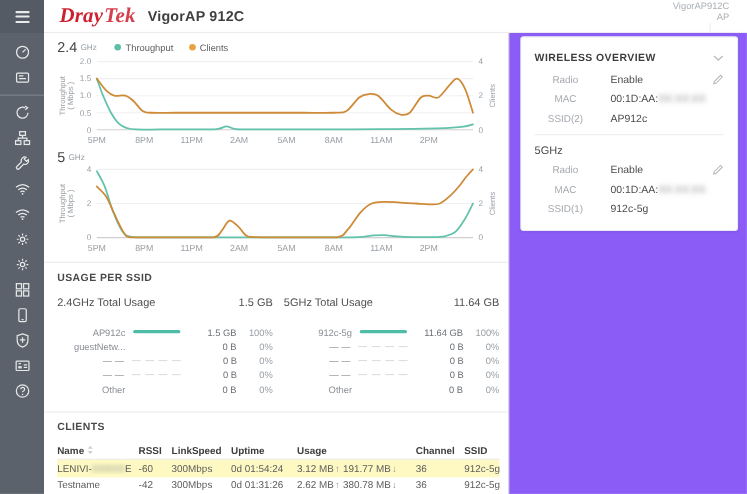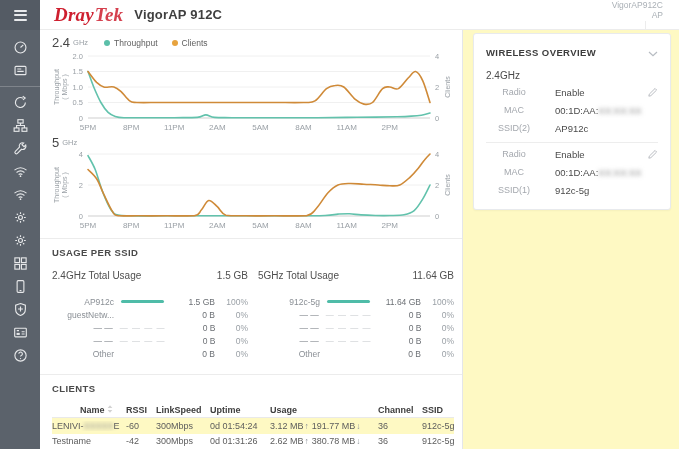--- a/index.html
+++ b/index.html
@@ -62,27 +62,27 @@
   .u-val{width:44px;text-align:right;font-size:8.5px;color:#6b6f74;white-space:nowrap;}
   .u-pct{width:26px;text-align:right;font-size:8.5px;color:#9aa0a6;}
 
   .c-table{margin-top:8px;}
   .c-hrow,.c-row{display:grid;grid-template-columns:72px 28px 52px 58px 106px 42px 40px auto;
     align-items:center;column-gap:2px;}
   .c-hrow{height:16px;border-bottom:1px solid #e9e9e9;font-size:9px;font-weight:bold;color:#3d3d3d;}
   .c-row{height:15.5px;font-size:9px;color:#5c5c5c;}
   .c-row.odd{background:#fef9c3;}
   .c-name{display:flex;align-items:center;white-space:nowrap;overflow:hidden;}
-  .c-head-name{display:flex;align-items:center;gap:2px;margin-left:28px;}
+  .c-head-name{display:flex;align-items:center;gap:2px;}
   .usage-cell{white-space:nowrap;}
   .arr{color:#8a8f95;font-size:8.5px;margin:0 3px 0 1px;}
   .blur{filter:blur(2.2px);color:#8d8d8d;}
 
   
-  .rpanel{position:absolute;left:462px;top:30px;width:217px;height:419px;background:#fef9c3;border-left:1px solid #e4e6e9;}
+  .rpanel{position:absolute;left:462px;top:30px;width:217px;height:419px;background:#8b5cf6;border-left:1px solid #e4e6e9;}
   .ovcard{margin:3px 8px 0 10px;background:#fff;border:1px solid #e8eaed;border-radius:3px;
     padding:9px 12px 10px;box-shadow:0 1px 2px rgba(0,0,0,.04);}
   .ov-title{display:flex;align-items:center;justify-content:space-between;cursor:pointer;}
   .ov-title .t{font-size:9.5px;font-weight:bold;color:#3d3d3d;letter-spacing:.4px;}
   .ov-band{font-size:10px;color:#4a4a4a;margin-top:9px;}
   .ov-rows{margin-top:2px;}
   .ov-row{display:flex;align-items:center;height:18px;}
   .ov-label{width:56px;text-align:center;font-size:9px;color:#a4a8ae;margin-right:13px;}
   .ov-val{font-size:9.5px;color:#4a4a4a;white-space:nowrap;}
   .ov-edit{margin-left:auto;cursor:pointer;display:flex;}
@@ -427,21 +427,20 @@
   <div class="rpanel">
     <div class="ovcard">
       <div class="ov-title">
         <span class="t">WIRELESS OVERVIEW</span>
         <span><svg width="10" height="6" viewBox="0 0 10 6">
               <polyline points="1,1 5,4.6 9,1" fill="none" stroke="#b7bcc2" stroke-width="1.2"></polyline>
             </svg></span>
       </div>
 
       <div>
-        <div class="ov-band">2.4GHz</div>
         <div class="ov-rows">
           <div class="ov-row">
             <span class="ov-label">Radio</span>
             <span class="ov-val">Enable</span>
             <span class="ov-edit">
                 <svg width="11" height="11" viewBox="0 0 12 12">
                   <path d="M2 10l.5-2.2L8.8 1.6l1.7 1.7L4.2 9.5z" fill="none" stroke="#b3b7bc" stroke-width="1"></path>
                 </svg>
               </span>
           </div>
@@ -452,20 +451,21 @@
           <div class="ov-row">
             <span class="ov-label">SSID(2)</span>
             <span class="ov-val">AP912c</span>
           </div>
         </div>
       </div>
 
       <div class="ov-sep"></div>
 
       <div>
+        <div class="ov-band">5GHz</div>
         <div class="ov-rows">
           <div class="ov-row">
             <span class="ov-label">Radio</span>
             <span class="ov-val">Enable</span>
             <span class="ov-edit">
                 <svg width="11" height="11" viewBox="0 0 12 12">
                   <path d="M2 10l.5-2.2L8.8 1.6l1.7 1.7L4.2 9.5z" fill="none" stroke="#b3b7bc" stroke-width="1"></path>
                 </svg>
               </span>
           </div>

